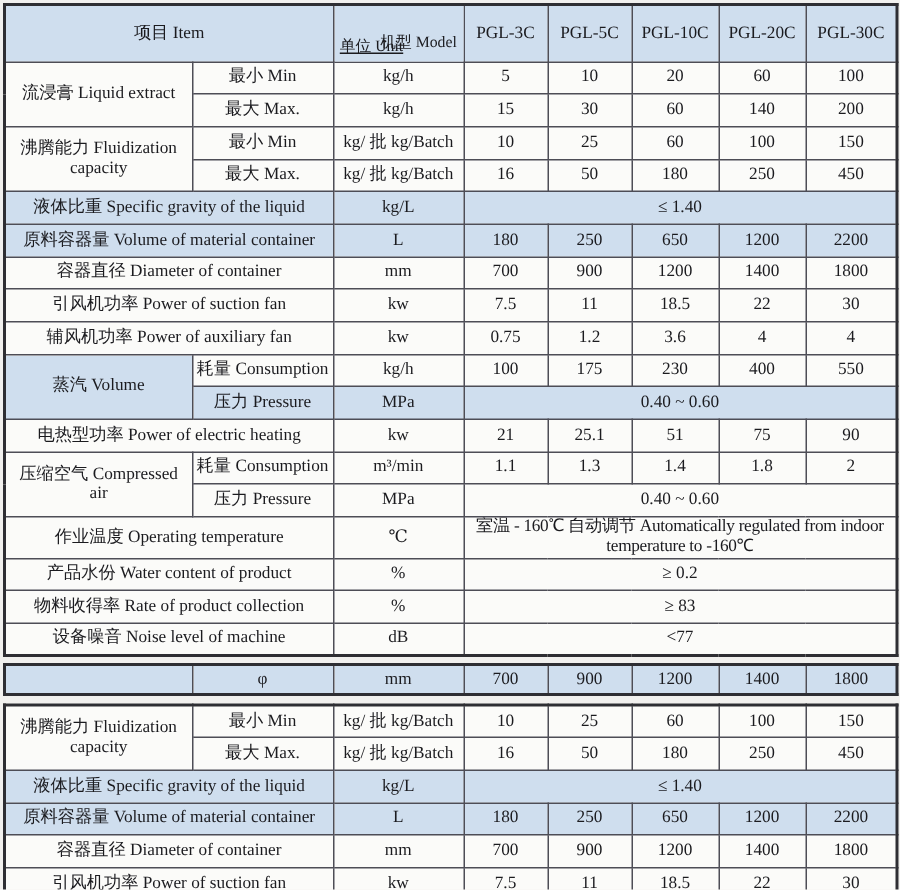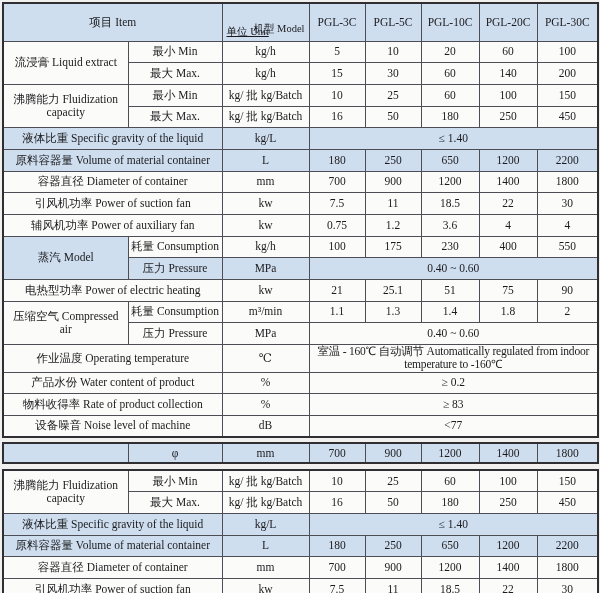--- a/index.html
+++ b/index.html
@@ -152,21 +152,21 @@
         <tr>
           <td colspan="2" class="lab">辅风机功率 Power of auxiliary fan</td>
           <td>kw</td>
           <td>0.75</td>
           <td>1.2</td>
           <td>3.6</td>
           <td>4</td>
           <td>4</td>
         </tr>
         <tr>
-          <td rowspan="2" class="lab blue">蒸汽 Model</td>
+          <td rowspan="2" class="lab blue">蒸汽 Volume</td>
           <td>耗量 Consumption</td>
           <td>kg/h</td>
           <td>100</td>
           <td>175</td>
           <td>230</td>
           <td>400</td>
           <td>550</td>
         </tr>
         <tr class="blue">
           <td>压力 Pressure</td>

